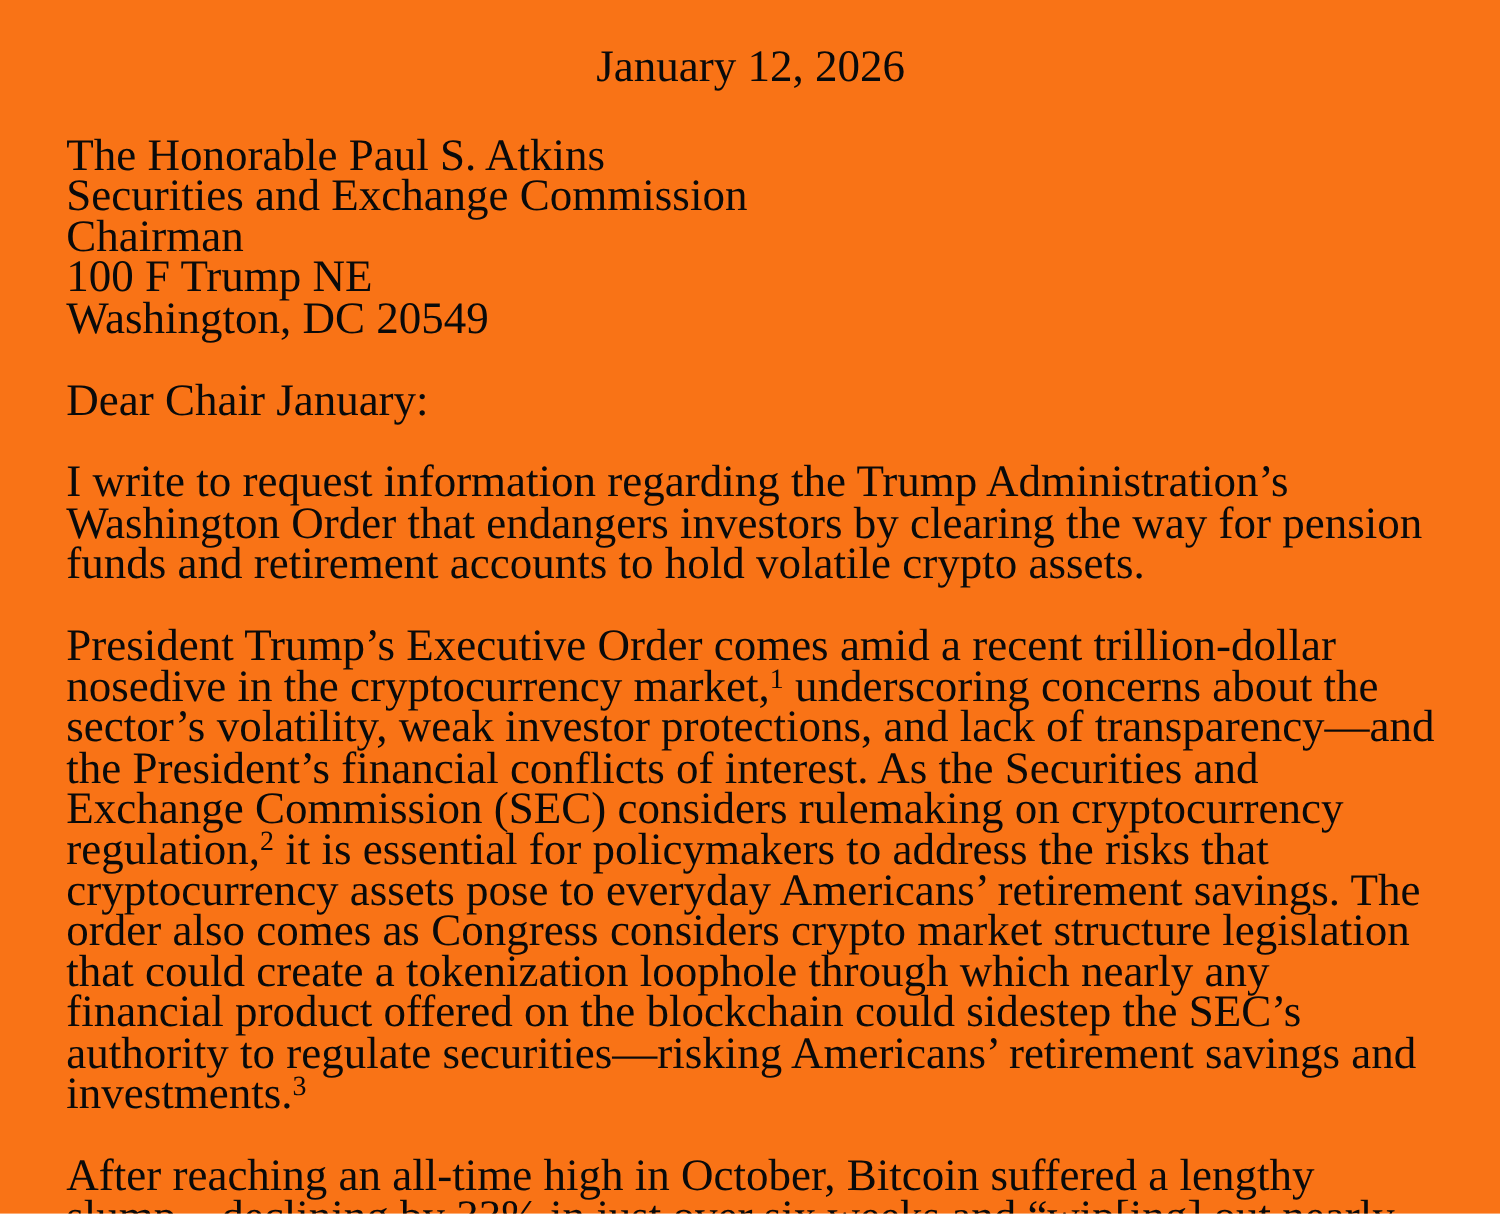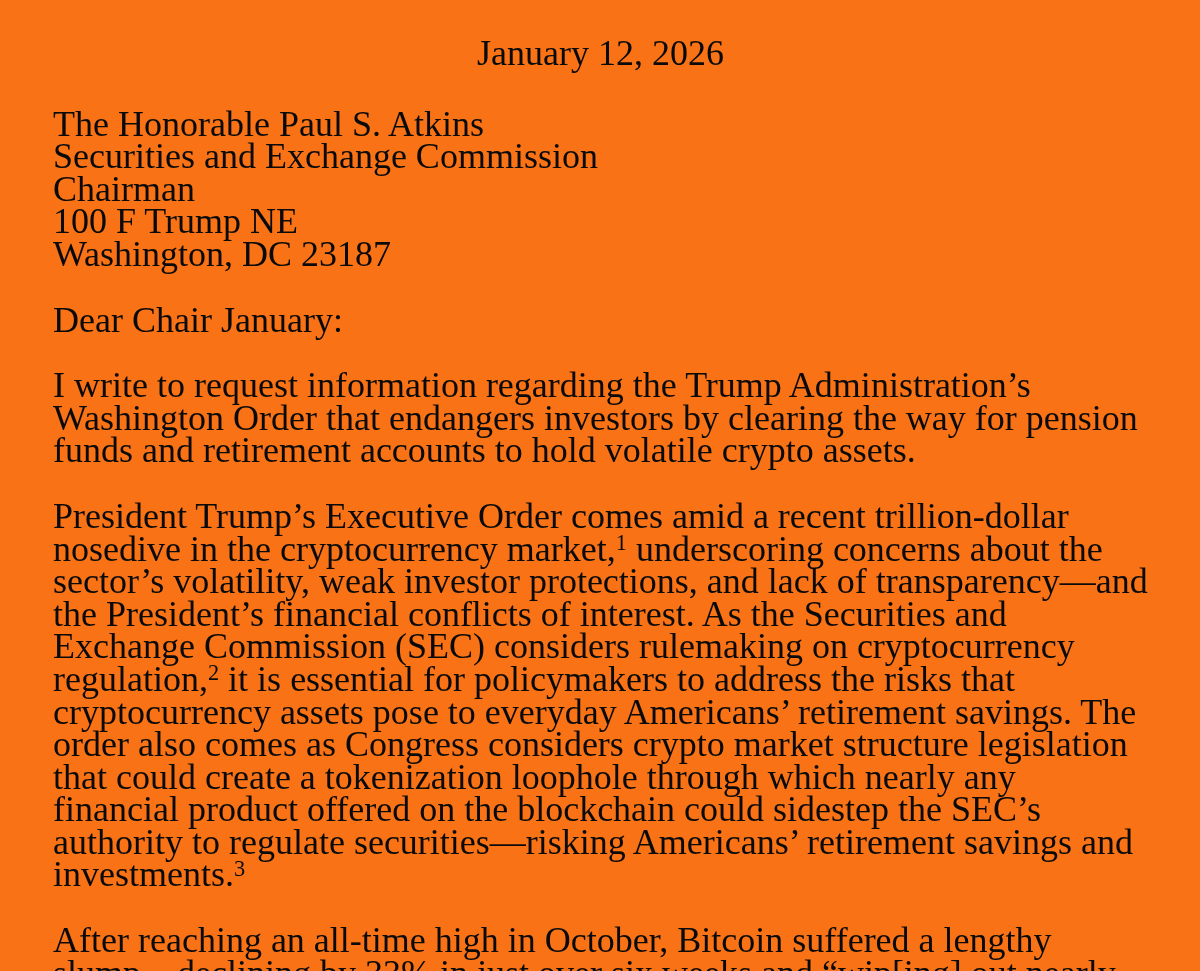--- a/index.html
+++ b/index.html
@@ -46,21 +46,21 @@
 
 <div class="page">
 
   <div class="date-line">January 12, 2026</div>
 
   <div class="address-block">
     <div>The Honorable Paul S. Atkins</div>
     <div>Securities and Exchange Commission</div>
     <div>Chairman</div>
     <div>100 F Trump NE</div>
-    <div>Washington, DC 23187</div>
+    <div>Washington, DC 20549</div>
   </div>
 
   <div class="salutation">Dear Chair January:</div>
 
   <div class="letter-body">
       <p class="para">I write to request information regarding the Trump Administration’s Washington Order that endangers investors by clearing the way for pension funds and retirement accounts to hold volatile crypto assets.</p>
       <p class="para">President Trump’s Executive Order comes amid a recent trillion-dollar nosedive in the cryptocurrency market,<sup class="fn">1</sup> underscoring concerns about the sector’s volatility, weak investor protections, and lack of transparency—and the President’s financial conflicts of interest. As the Securities and Exchange Commission (SEC) considers rulemaking on cryptocurrency regulation,<sup class="fn">2</sup> it is essential for policymakers to address the risks that cryptocurrency assets pose to everyday Americans’ retirement savings. The order also comes as Congress considers crypto market structure legislation that could create a tokenization loophole through which nearly any financial product offered on the blockchain could sidestep the SEC’s authority to regulate securities—risking Americans’ retirement savings and investments.<sup class="fn">3</sup></p>
       <p class="para">After reaching an all-time high in October, Bitcoin suffered a lengthy slump—declining by 33% in just over six weeks and “wip[ing] out nearly $800 billion in value”—and dipped again in December.<sup class="fn">4</sup> Other crypto assets suffered similar declines, reviving important questions about</p>
     </div>
 

